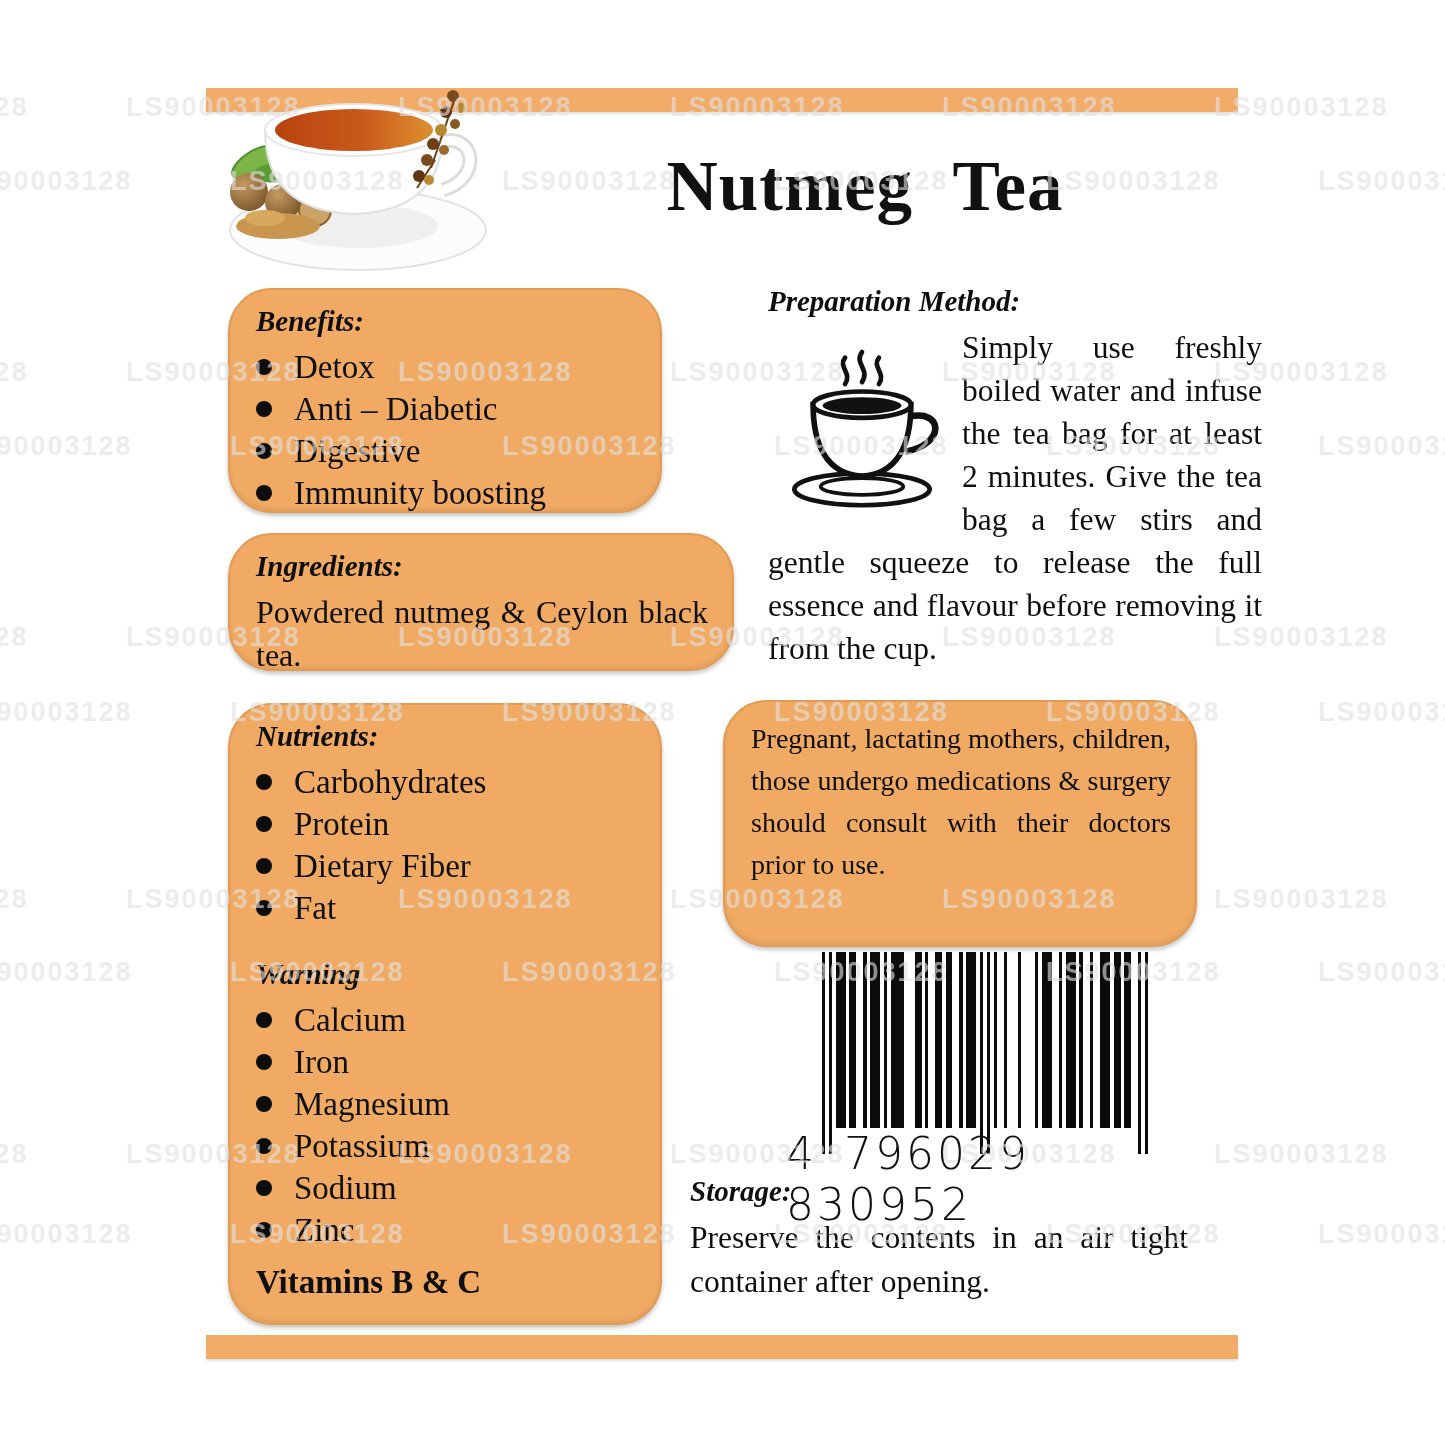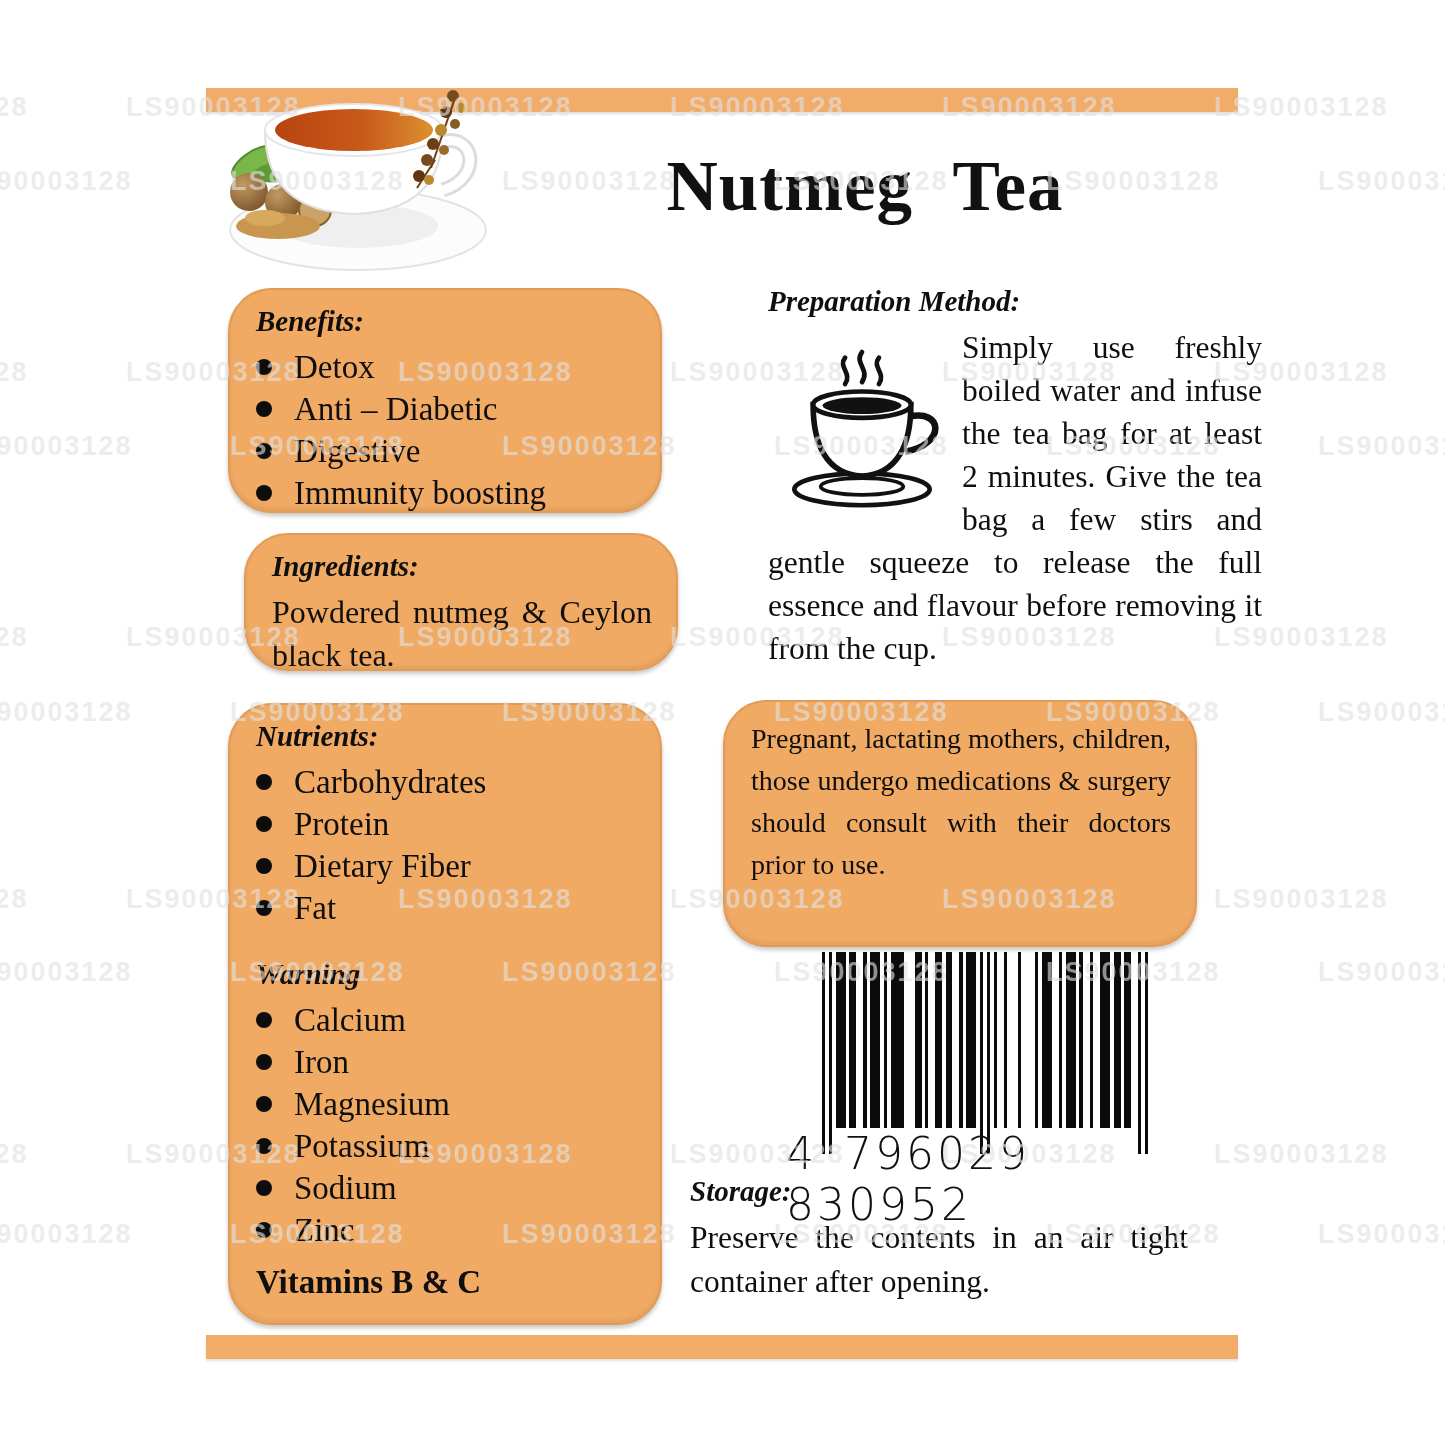--- a/index.html
+++ b/index.html
@@ -22,21 +22,21 @@
   }
 
   
   .obox{
     position:absolute; background:#F0AA64; border:2px solid #E39A52;
     border-radius:44px; box-sizing:border-box;
     box-shadow:0 3px 4px rgba(0,0,0,0.22), inset 0 -3px 4px rgba(0,0,0,0.06);
     padding:10px 24px 10px 26px;
   }
   .box-benefits  {left:228px; top:288px;  width:434px; height:225px;}
-  .box-ingredients{left:244px; top:533px; width:434px; height:138px;}
+  .box-ingredients{left:228px; top:533px; width:506px; height:138px;}
   .box-nutrients {left:228px; top:703px;  width:434px; height:622px;}
   .box-warning   {left:723px; top:700px;  width:474px; height:247px; padding-top:14px;}
 
   .h-italic{
     font-size:29px; font-weight:bold; font-style:italic; line-height:42px;
     margin:0 0 4px 0;
   }
   .li{display:flex; align-items:center; line-height:42px; font-size:33px;}
   .dot{width:16px; height:16px; border-radius:50%; background:#0d0d0d;
        margin-right:22px; flex:none;}

